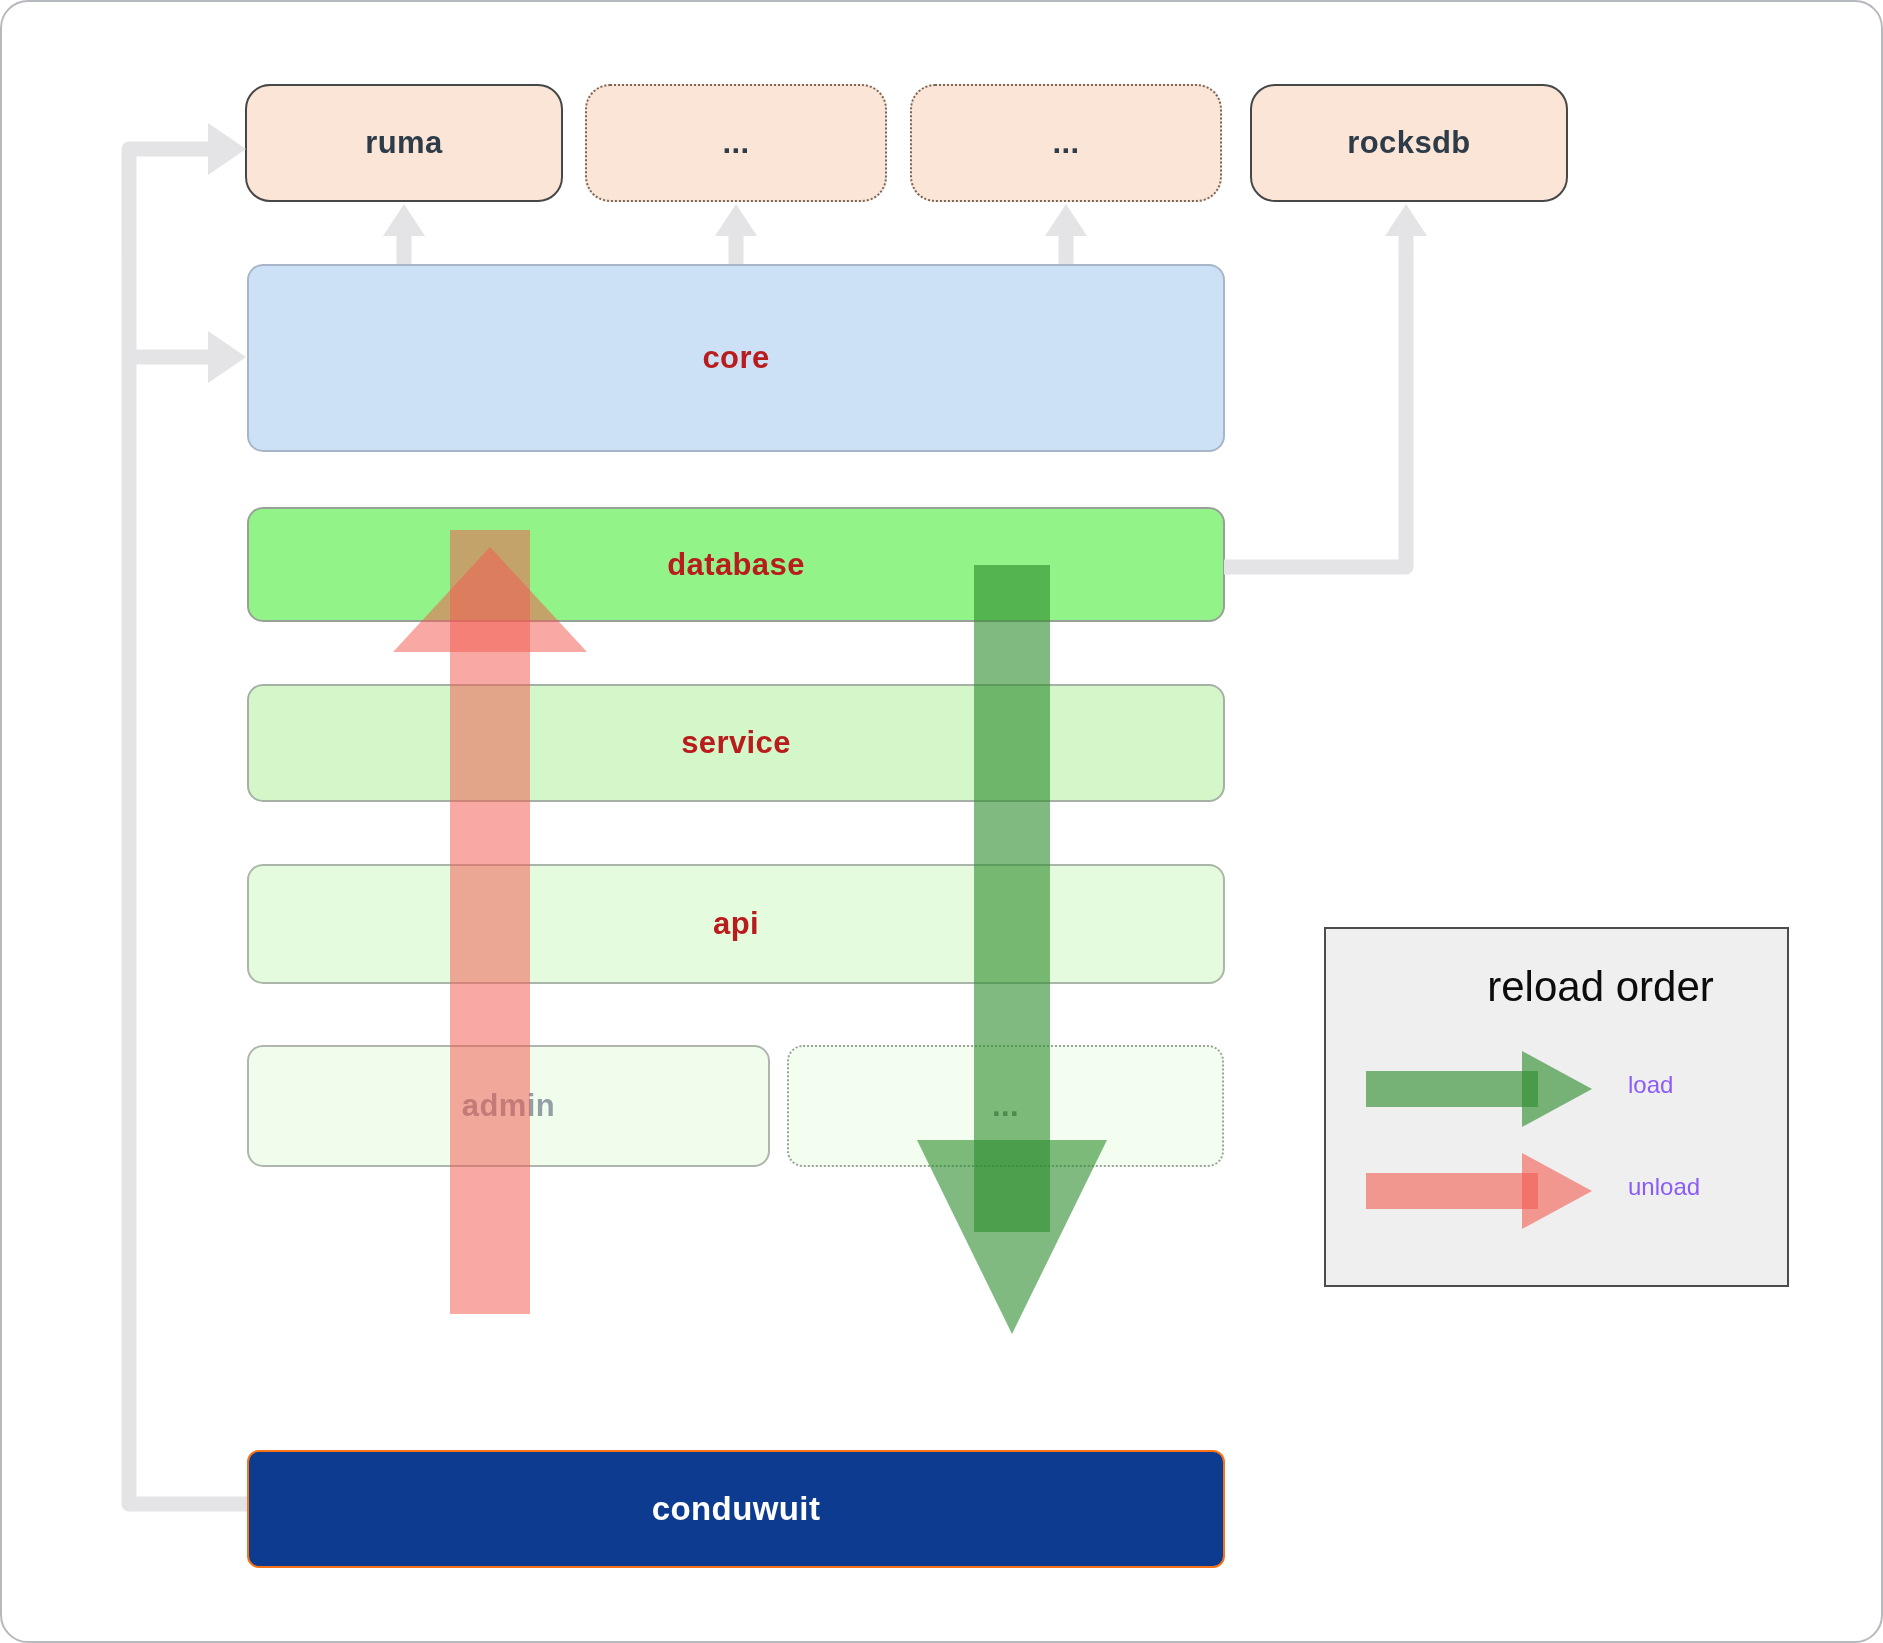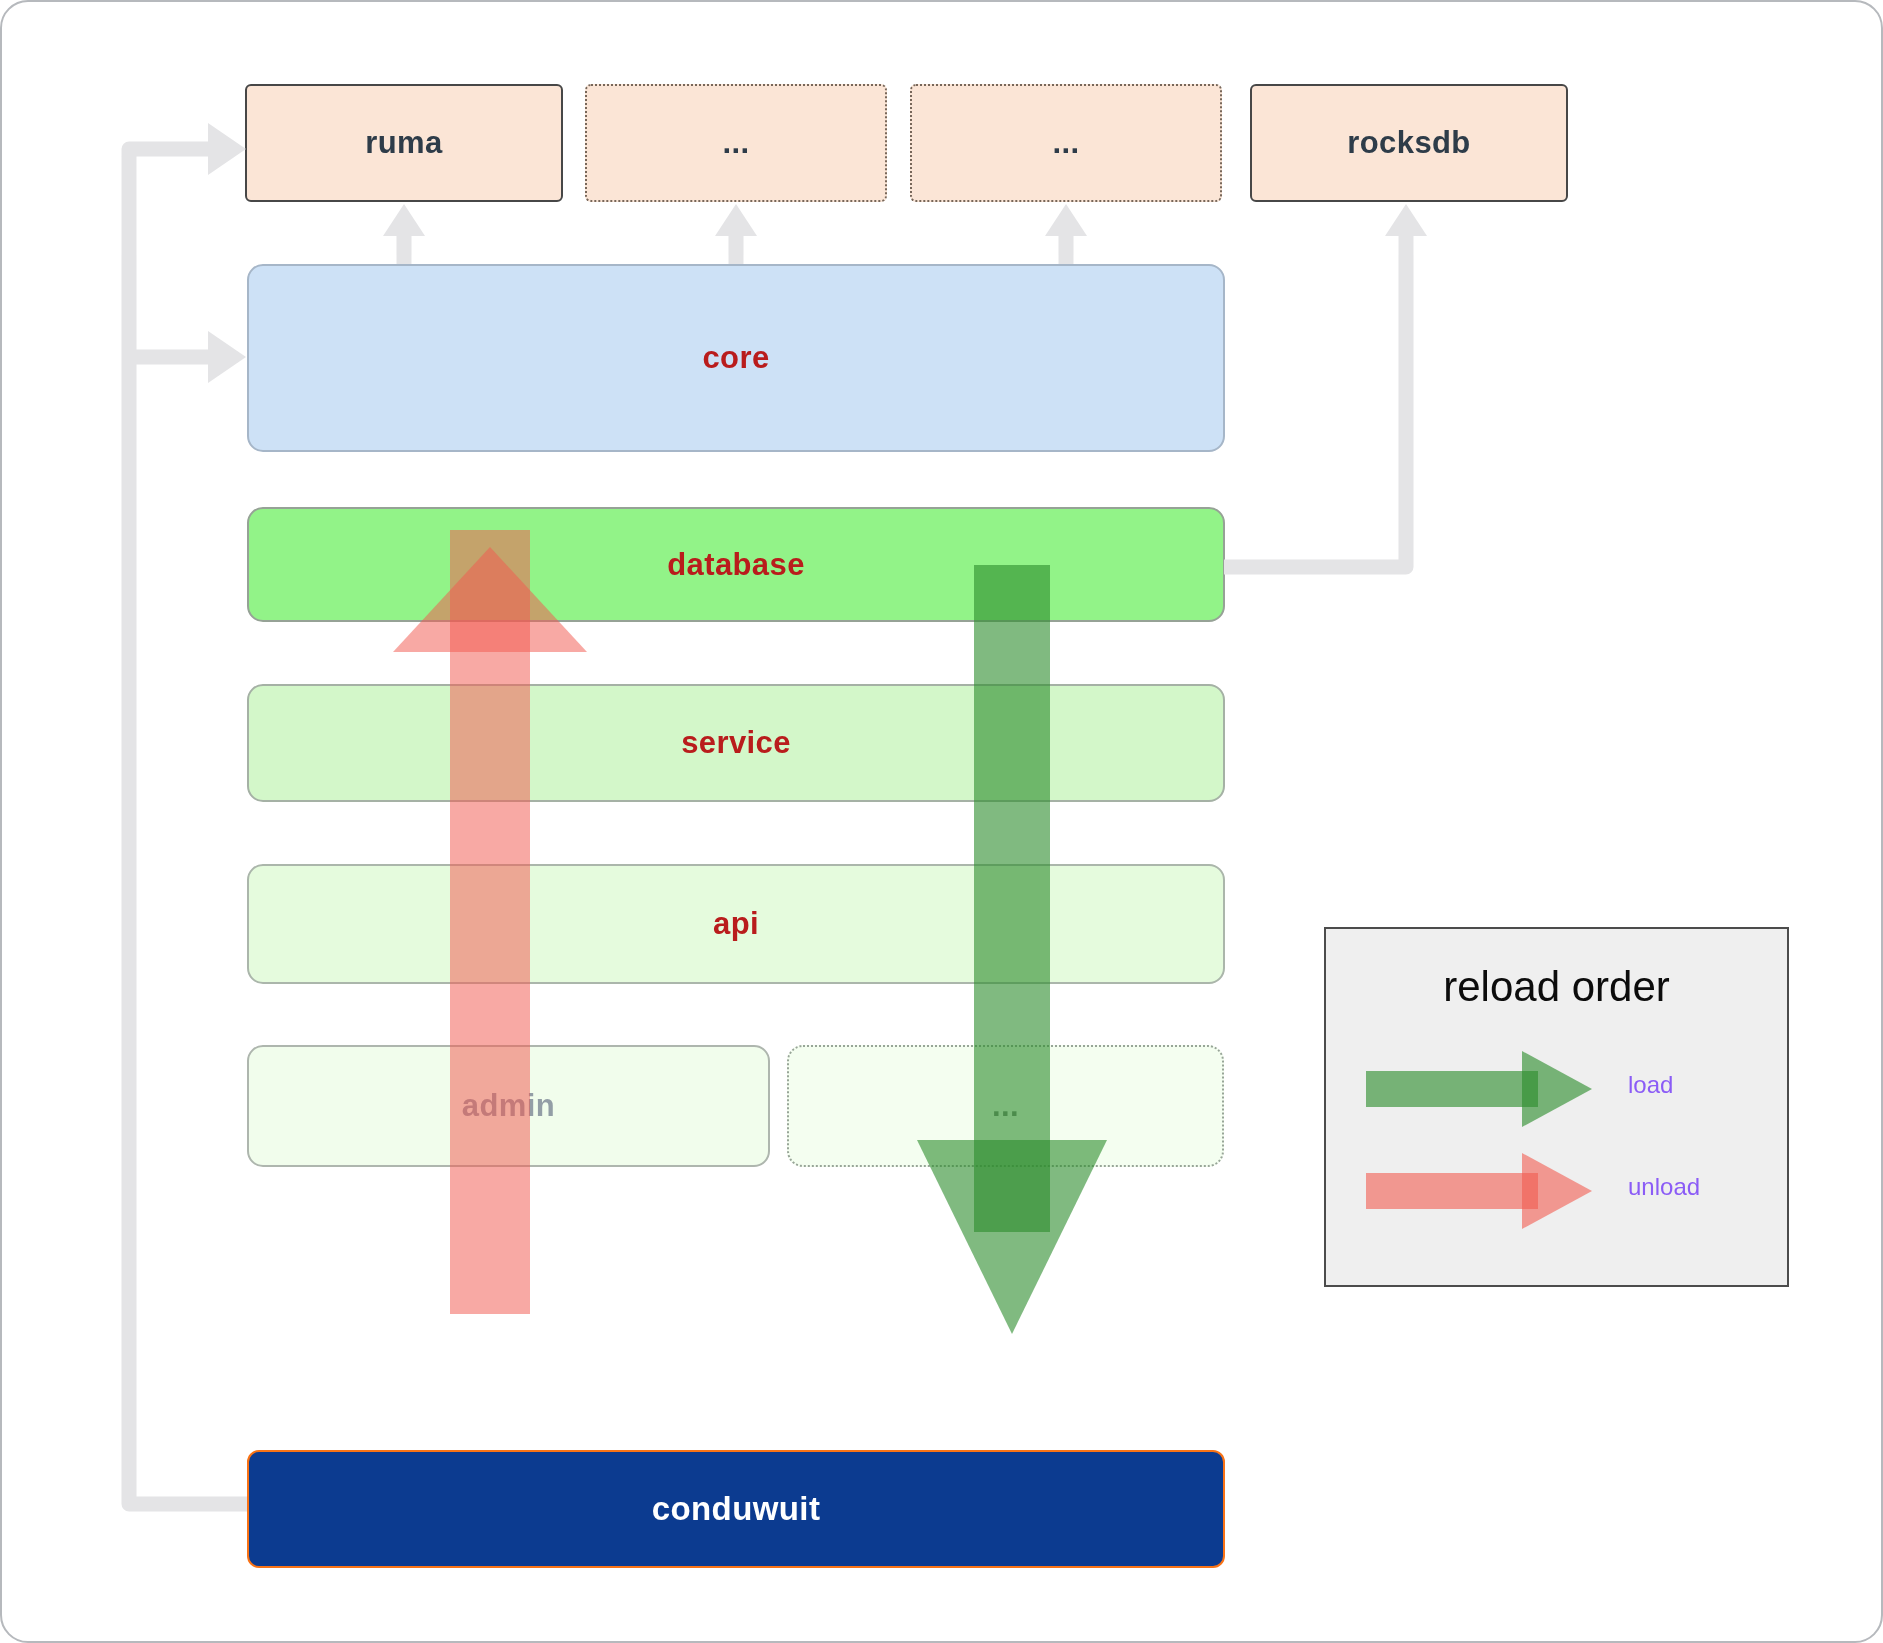--- a/index.html
+++ b/index.html
@@ -23,21 +23,21 @@
     justify-content: center;
     font-size: 31px;
     font-weight: 600;
     color: #b91c1c;
     border-radius: 16px;
     box-sizing: border-box;
     letter-spacing: .4px;
     z-index: 1;
   }
 
-  .top-box { top: 82px; height: 118px; background: #fbe5d6; border: 2px solid #474747; border-radius: 6px; color: #2e3c49; }
+  .top-box { top: 82px; height: 118px; background: #fbe5d6; border: 2px solid #474747; border-radius: 25px; color: #2e3c49; }
   .top-box.dotted { border: 2px dotted #77675a; }
 
   #box-ruma      { left: 243px;  width: 318px; }
   #box-dep2      { left: 583px;  width: 302px; }
   #box-dep3      { left: 908px;  width: 312px; }
   #box-rocksdb   { left: 1248px; width: 318px; }
 
   #box-core      { left: 245px; top: 262px;  width: 978px; height: 188px; background: #cde1f6; border: 2px solid #a6b6c8; }
   #box-database  { left: 245px; top: 505px;  width: 978px; height: 115px; background: #92f388; border: 2px solid #96a296; }
   #box-service   { left: 245px; top: 682px;  width: 978px; height: 118px; background: #d3f7c9; border: 2px solid #a5b1a5; }
@@ -63,20 +63,21 @@
     box-sizing: border-box;
     z-index: 1;
   }
   .legend-title {
     position: absolute;
     top: 34px; left: 0;
     width: 100%;
     text-align: center;
     font-size: 42px;
     color: #0c0c0c;
+    padding-left: 44px;
   }
   .legend-item-label {
     position: absolute;
     font-size: 24px;
     color: #8b5cf6;
   }
   #legend-load-label   { left: 302px; top: 142px; }
   #legend-unload-label { left: 302px; top: 244px; text-align: right; }
   .legend-svg { position: absolute; left: 0; top: 0; }
 </style>

